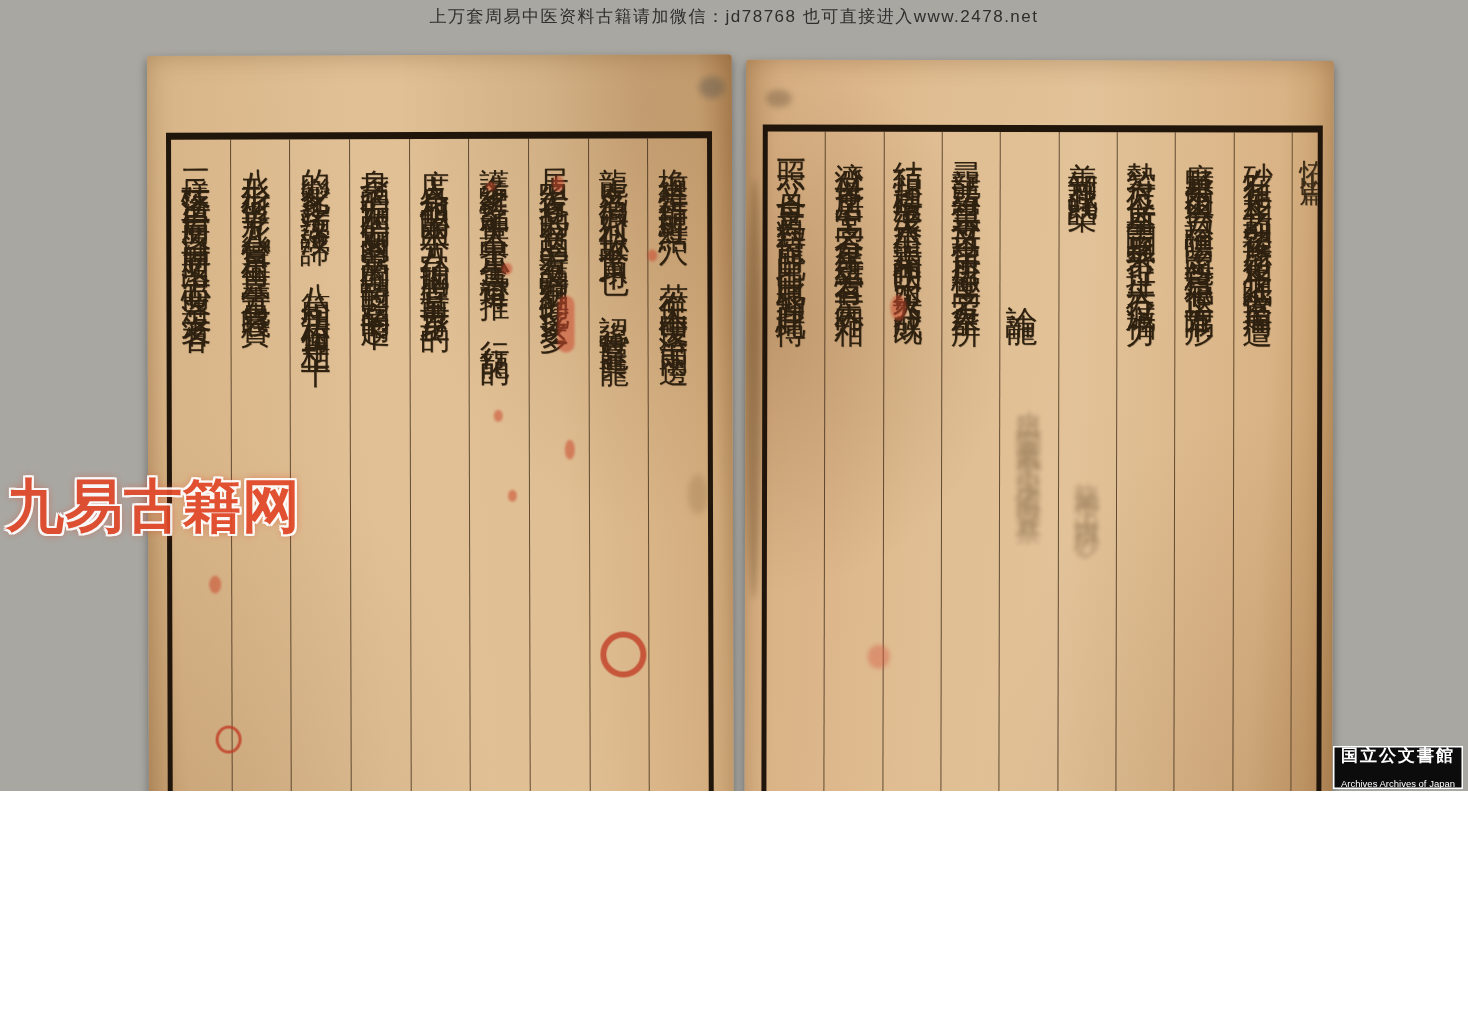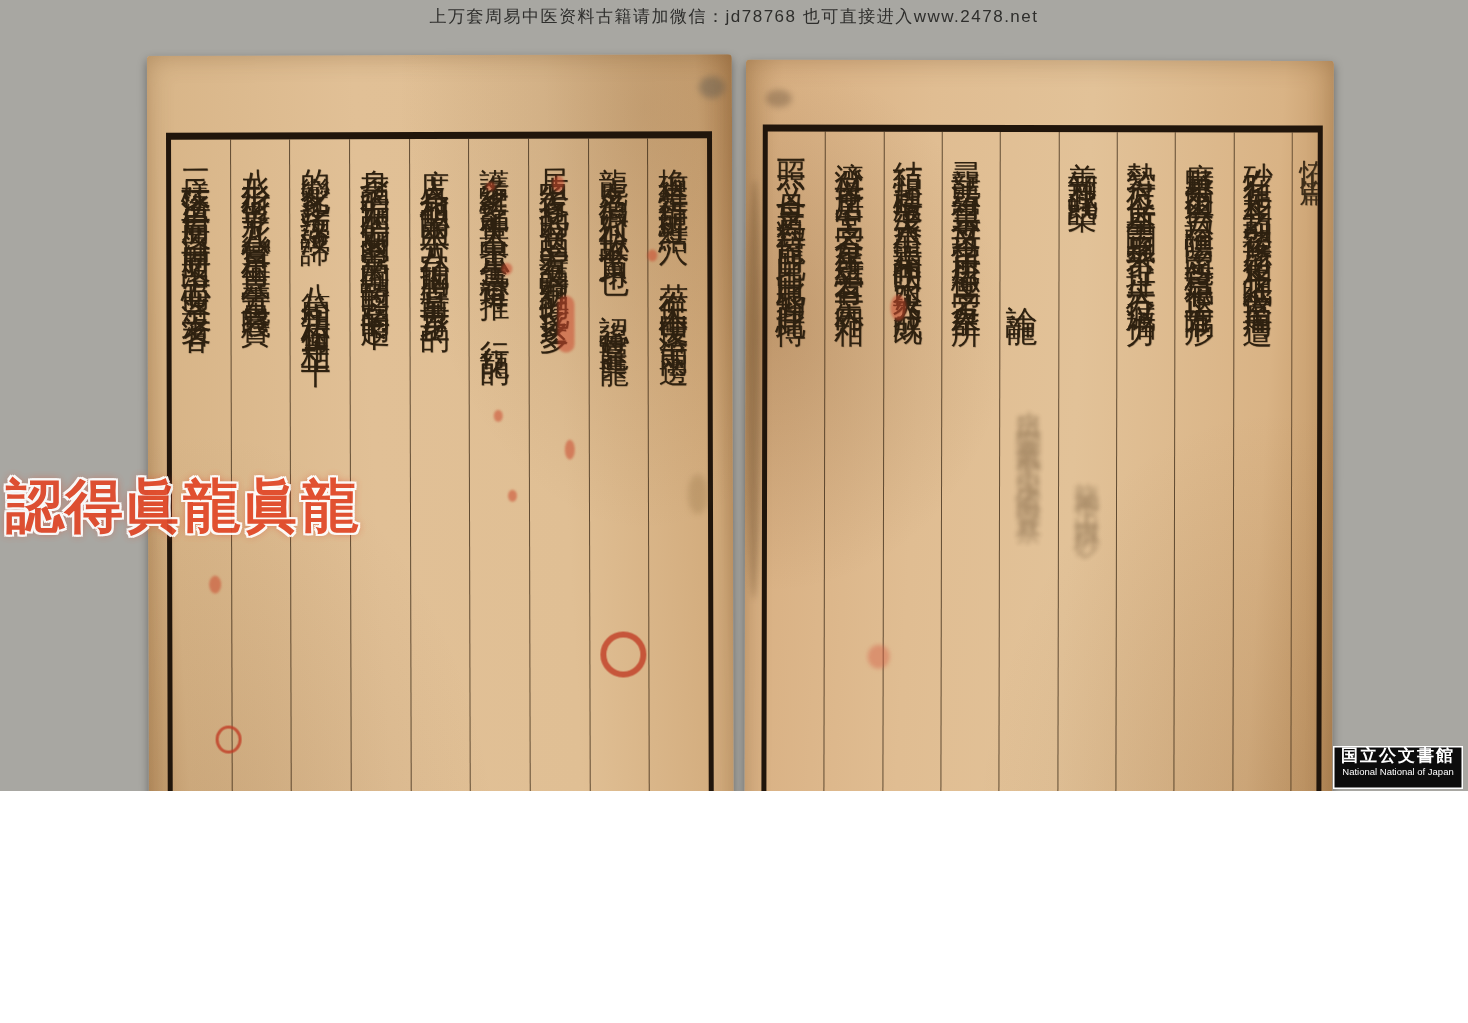--- a/index.html
+++ b/index.html
@@ -53,21 +53,21 @@
     font-size:58px;font-weight:bold;letter-spacing:1px;color:var(--wmred,#e2492a);
     text-shadow:-2px 0 0 #fff,2px 0 0 #fff,0 -2px 0 #fff,0 2px 0 #fff,
       -2px -2px 0 #fff,2px 2px 0 #fff,-2px 2px 0 #fff,2px -2px 0 #fff,
       0 0 9px rgba(226,73,42,.85);opacity:.93;}
   
   .pencil-num{position:absolute;left:558px;top:858px;z-index:5;
     font-family:"DejaVu Sans",sans-serif;font-size:14px;color:#564f45;transform:rotate(-6deg);}
   
   .logo{position:absolute;right:5px;bottom:2px;width:130px;height:43px;z-index:10;
     background:var(--logobg,#0c0c0c);box-shadow:inset 0 0 0 1.5px #fff;
-    display:flex;flex-direction:column;align-items:center;justify-content:flex-start;}
+    display:flex;flex-direction:column;align-items:center;justify-content:space-between;}
   .logo-title{color:#fff;font-weight:bold;font-size:17px;letter-spacing:2px;line-height:20px;}
   .logo-sub{color:#fff;font-family:"Liberation Sans","DejaVu Sans",sans-serif;
     font-size:9.5px;line-height:11px;}
 </style>
 </head>
 <body>
 
 <div class="stage">
 
   <div class="top-banner">上万套周易中医资料古籍请加微信：jd78768 也可直接进入www.2478.net</div>
@@ -122,20 +122,20 @@
     <div class="rmark" style="left:354px;top:208px;width:11px;height:12px;"></div>
     <div class="rmark" style="left:346px;top:355px;width:9px;height:12px;"></div>
     <div class="rmark" style="left:360px;top:435px;width:9px;height:12px;"></div>
     <div class="rmark" style="left:61px;top:520px;width:12px;height:18px;"></div>
     <div class="rring thin" style="left:67px;top:670px;width:20px;height:22px;"></div>
     <div class="rmark" style="left:61px;top:785px;width:12px;height:18px;"></div>
 
     <div class="pencil-num">32</div>
   </div>
 
-  <div class="watermark">認得眞龍眞龍</div>
+  <div class="watermark">九易古籍网</div>
 
   <div class="logo">
     <div class="logo-title">国立公文書館</div>
-    <div class="logo-sub">National National of Japan</div>
+    <div class="logo-sub">Archives Archives of Japan</div>
   </div>
 
 </div>
 
 </body></html>

